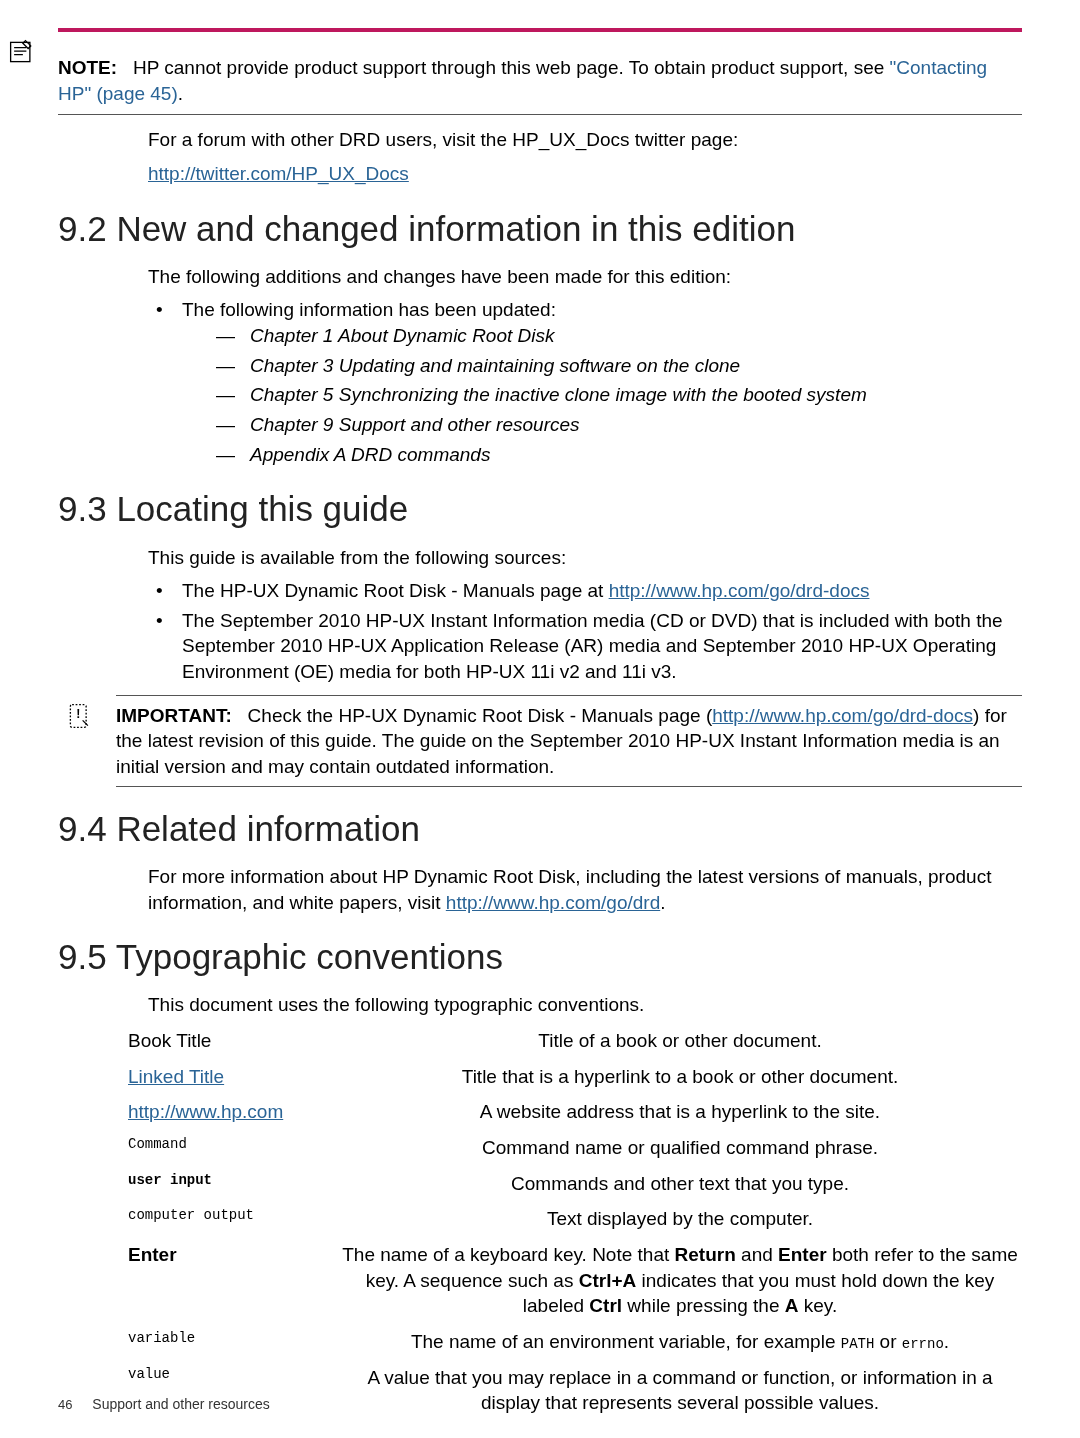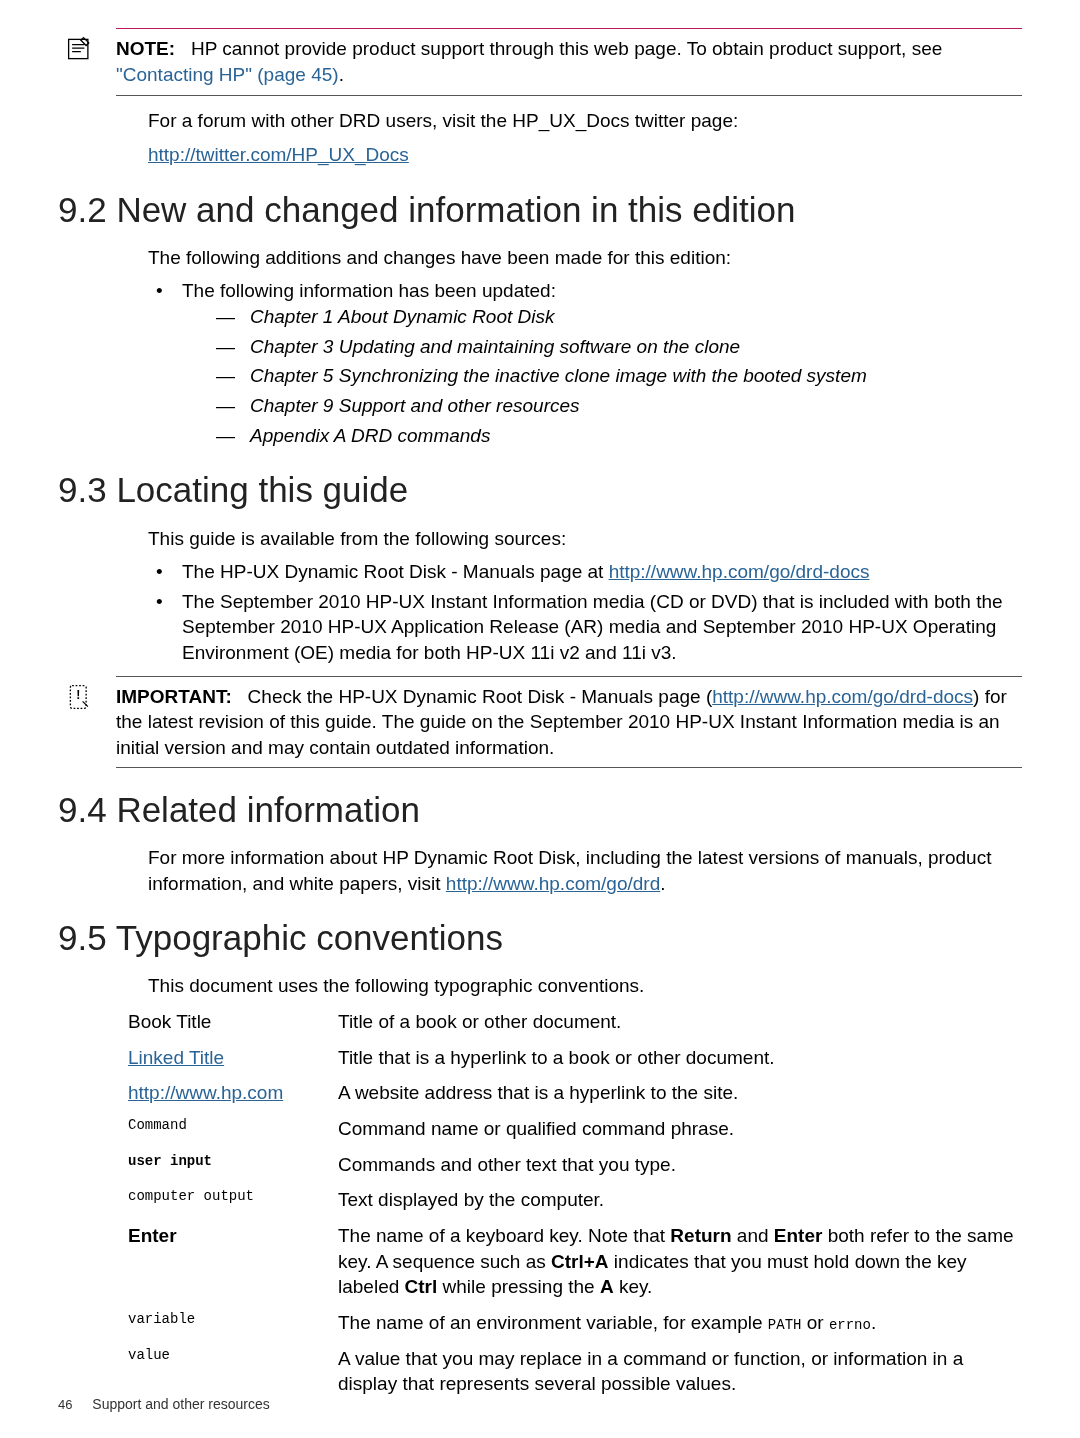--- a/index.html
+++ b/index.html
@@ -8,23 +8,22 @@
     height: 1438px;
     background: #fff;
     font-family: Arial, Helvetica, sans-serif;
     color: #000;
     font-size: 19px;
     line-height: 1.35;
     padding: 28px 58px 30px 58px;
     position: relative;
   }
   .note-block {
-    margin-left: 58px;
-    padding-top: 7px;
-    border-top: 1px solid #be185d;
+    padding-top: 23px;
+    border-top: 4px solid #be185d;
     border-bottom: 1px solid #555;
     padding-bottom: 8px;
     position: relative;
     margin-bottom: 12px;
   }
   .note-icon {
     position: absolute;
     left: -50px;
     top: 6px;
     font-size: 26px;
@@ -62,21 +61,21 @@
   .imp-icon {
     position: absolute;
     left: -50px;
     top: 6px;
     font-size: 26px;
     line-height: 1;
   }
   .conv-intro { margin-left: 90px; margin-bottom: 10px; }
   .conv-row { display: flex; margin-left: 70px; margin-bottom: 10px; }
   .conv-term { width: 210px; flex-shrink: 0; }
-  .conv-def { flex: 1; }
+  .conv-def { flex: 1; text-align: center; }
   .mono { font-family: "Courier New", monospace; font-size: 14px; }
   .bold { font-weight: bold; }
   .underline { text-decoration: underline; }
   .footer {
     position: absolute;
     bottom: 24px;
     left: 58px;
     font-size: 14px;
     color: #333;
   }

